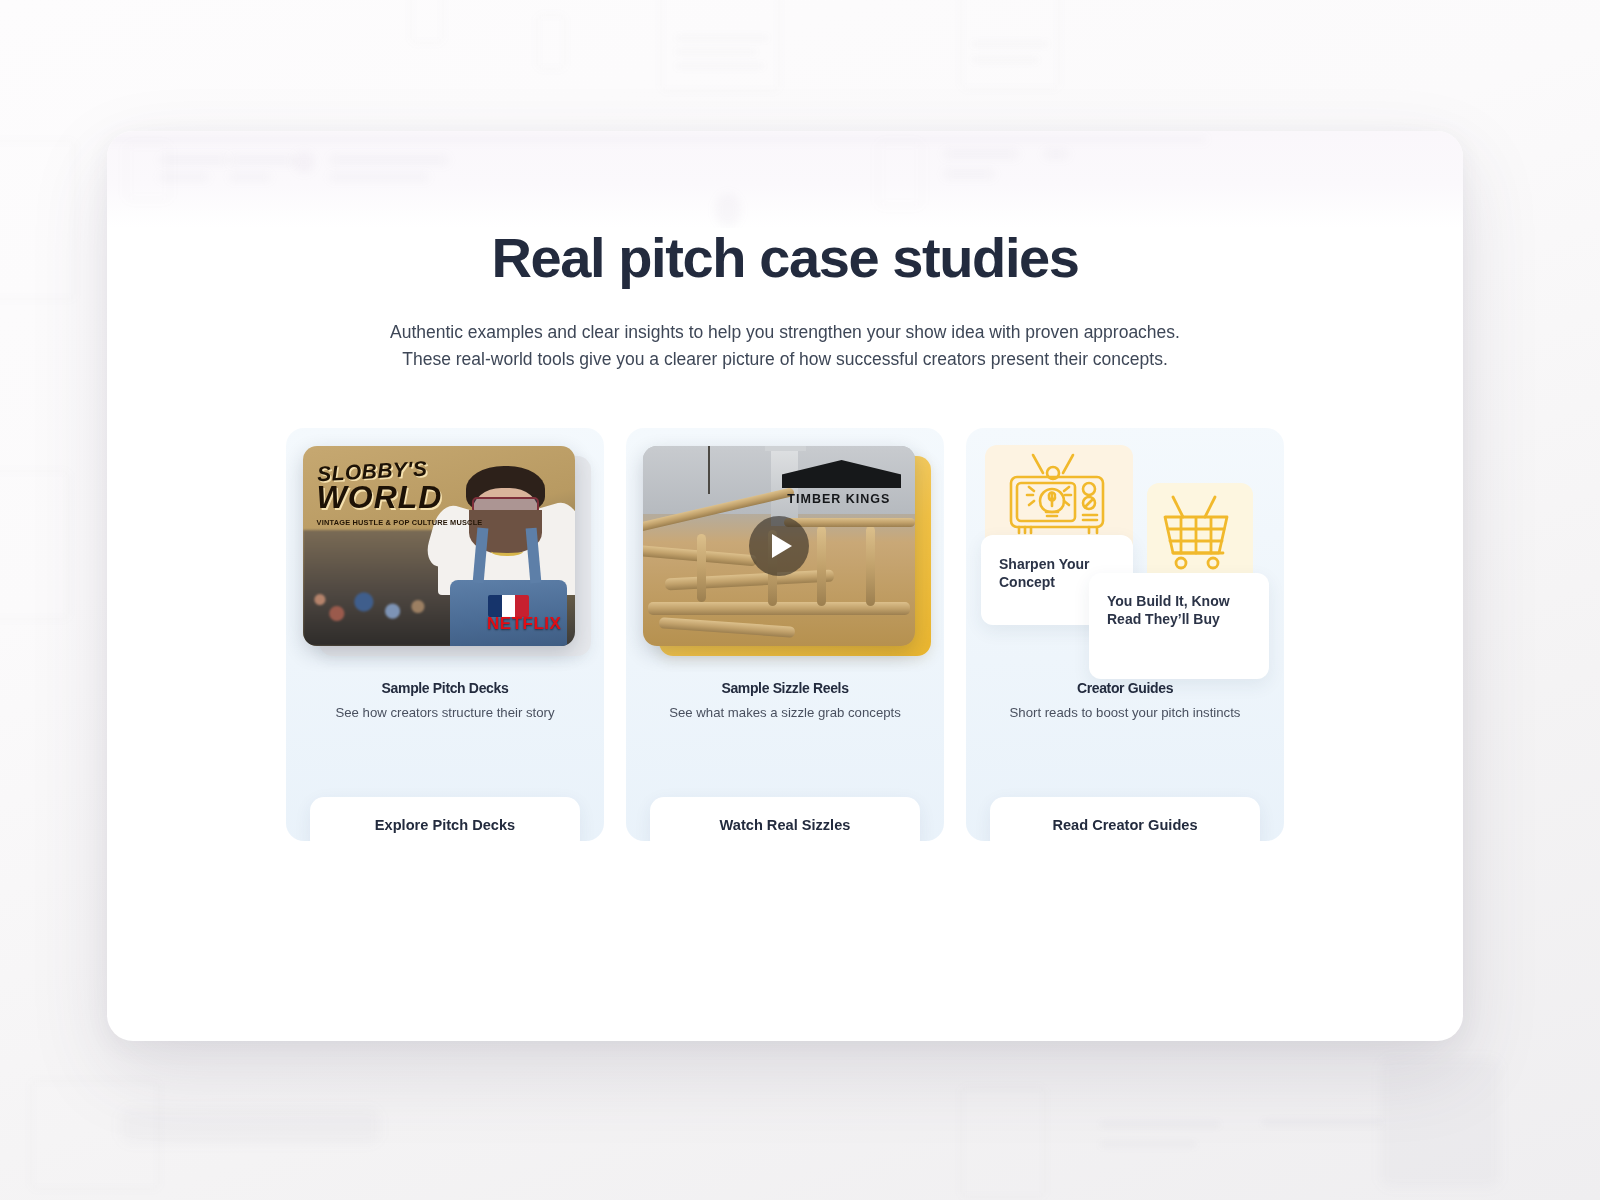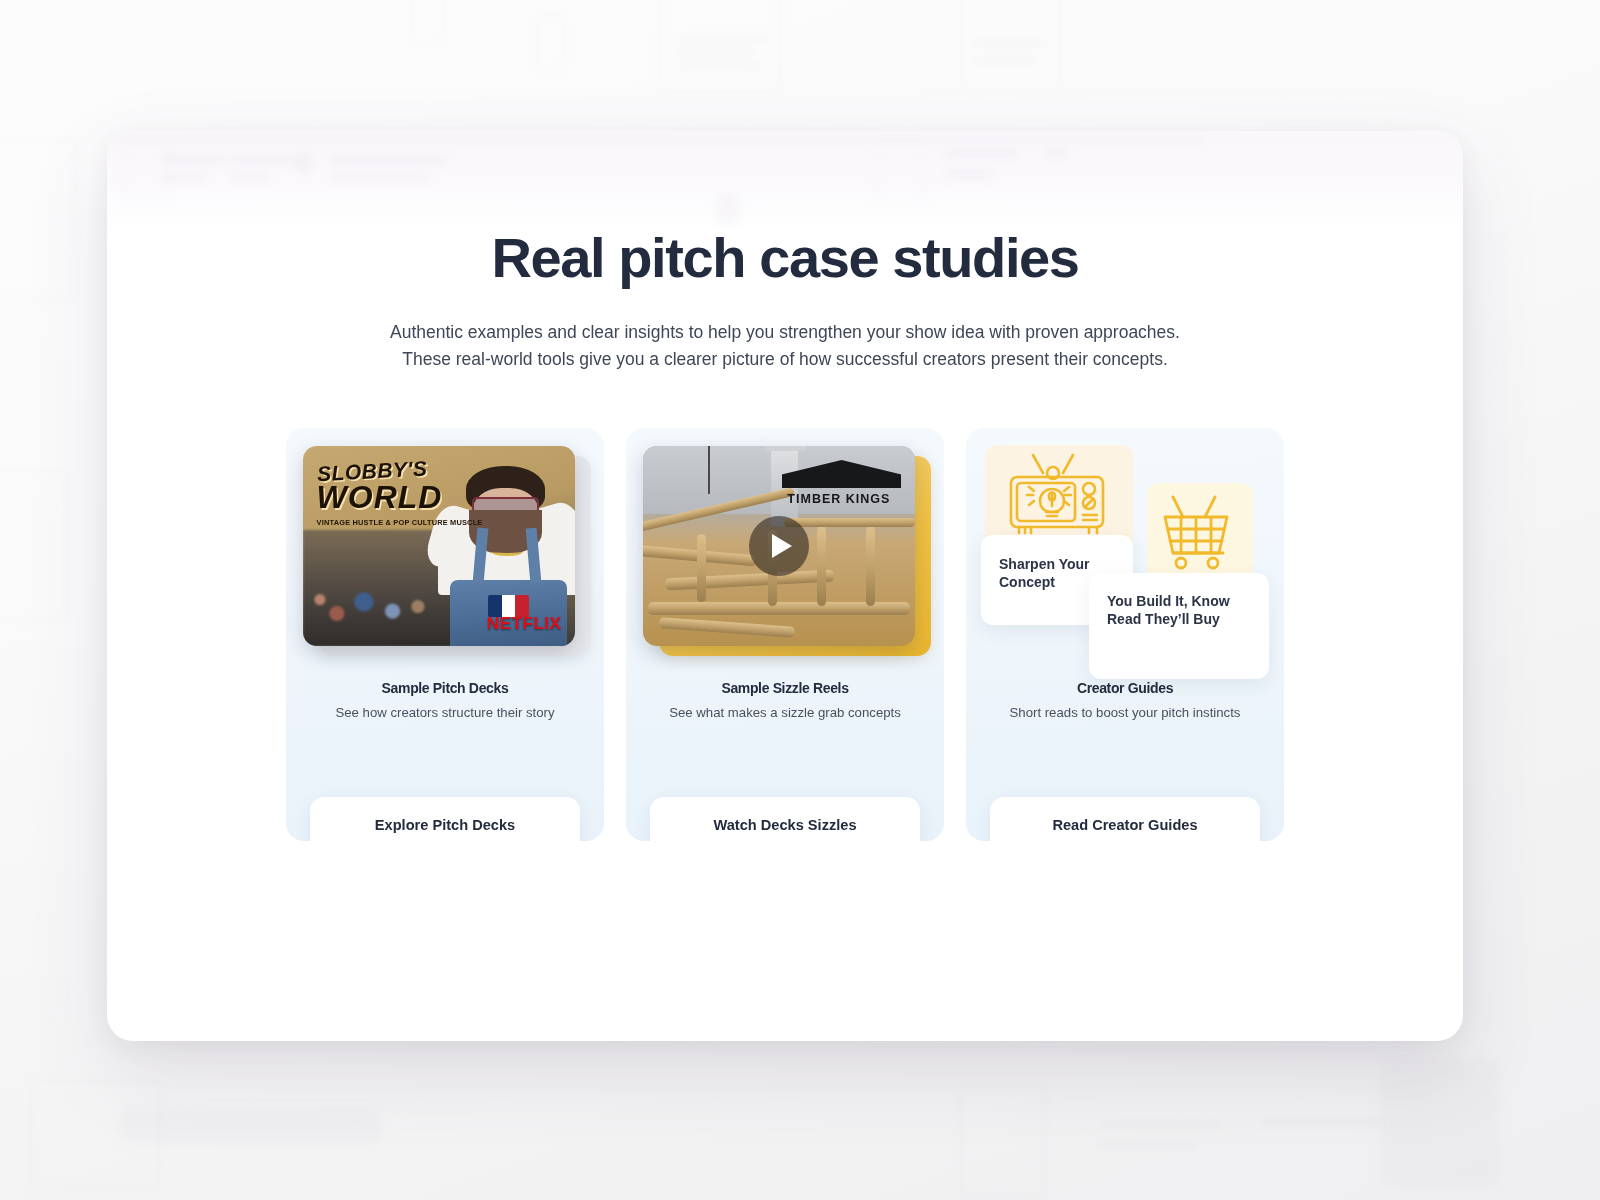--- a/index.html
+++ b/index.html
@@ -415,21 +415,21 @@
                 <div class="tk-logo-text">TIMBER KINGS</div>
                 <div class="play-btn">
                   <div class="play-tri"></div>
                 </div>
               </div>
             </div>
           </div>
         </div>
         <div class="card-title">Sample Sizzle Reels</div>
         <div class="card-desc">See what makes a sizzle grab concepts</div>
-        <button class="card-cta">Watch Decks Sizzles</button>
+        <button class="card-cta">Watch Real Sizzles</button>
       </div>
 
       <div class="case-card">
         <div class="card-media">
           <div class="guides-collage">
             <div class="tile tile-tv-bg"></div>
             <div class="tile tile-cart-bg"></div>
 
             <svg class="tv-icon" width="108" height="92" viewBox="0 0 108 92" fill="none" stroke="#f1b92c" stroke-width="2.6" stroke-linecap="round" stroke-linejoin="round">
               <path d="M40 22 L30 4"></path>

